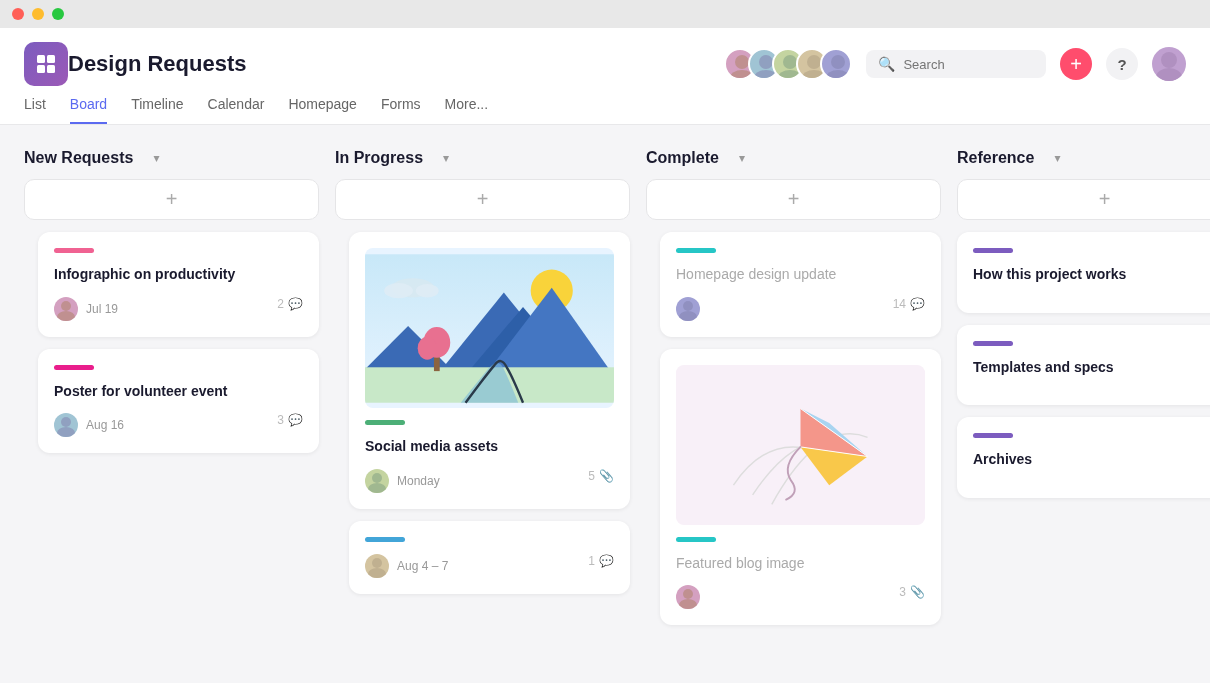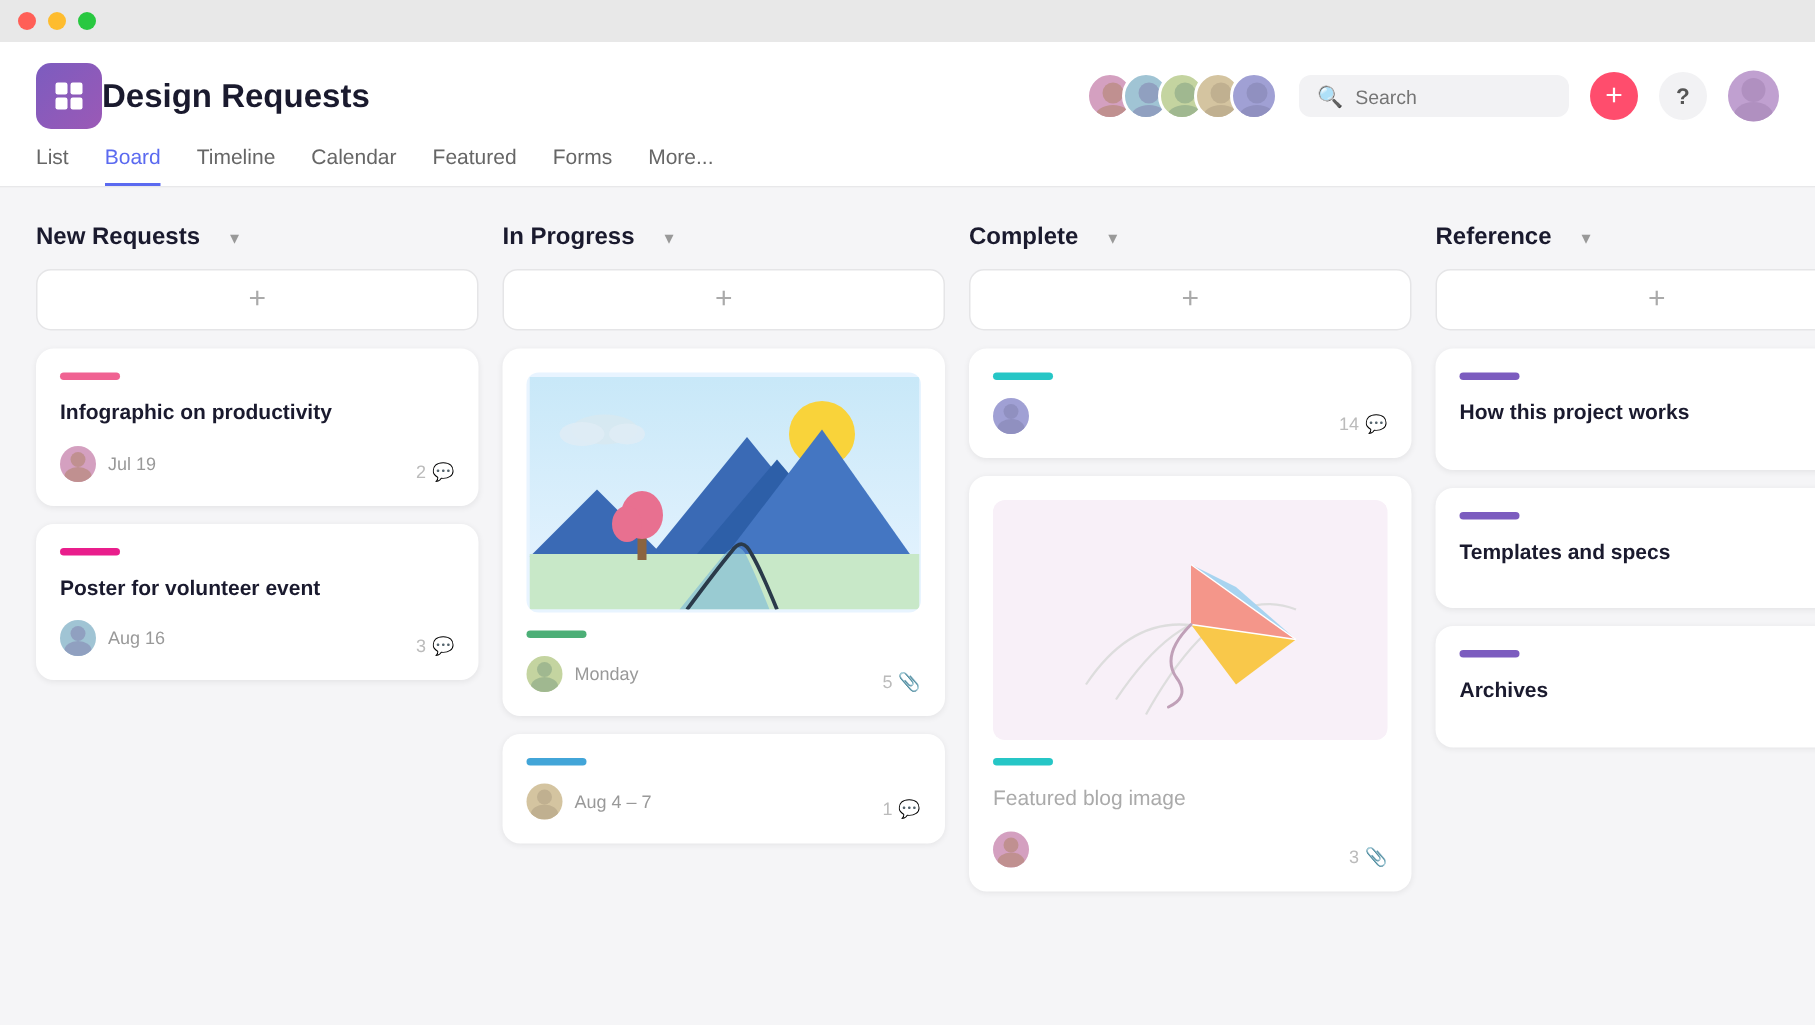--- a/index.html
+++ b/index.html
@@ -149,41 +149,42 @@
       display: flex; align-items: center; justify-content: center;
       color: #aaa; font-size: 20px;
       width: 100%;
     }
 
     .card {
       background: white;
       border-radius: 12px;
       padding: 16px;
       box-shadow: 0 1px 4px rgba(0,0,0,0.07);
+      margin-left: 14px;
     }
 
     .card-tag {
       height: 5px; width: 40px; border-radius: 3px;
       margin-bottom: 12px;
     }
     .tag-pink { background: #f06292; }
     .tag-magenta { background: #e91e8c; }
     .tag-green { background: #4caf77; }
     .tag-blue { background: #42a5d8; }
     .tag-teal { background: #26c6c6; }
     .tag-purple { background: #7c5cbf; }
 
     .card-title {
       font-size: 14px; font-weight: 600; color: #1a1a2e;
       margin-bottom: 12px; line-height: 1.4;
     }
     .card-title.muted { color: #aaa; font-weight: 400; }
 
     .card-footer {
-      display: flex; align-items: flex-end; justify-content: space-between;
+      display: flex; align-items: flex-start; justify-content: space-between;
     }
     .card-footer-left {
       display: flex; align-items: center; gap: 8px;
     }
     .mini-avatar {
       width: 24px; height: 24px; border-radius: 50%;
       background: #c0a0a0;
       overflow: hidden;
     }
     .card-date { font-size: 12px; color: #999; }
@@ -286,21 +287,21 @@
             <ellipse cx="17" cy="30" rx="13" ry="9" fill="#b090c0"></ellipse>
           </svg>
       </div>
     </div>
   </div>
   <nav class="nav-tabs">
     <a class="nav-tab">List</a>
     <a class="nav-tab active">Board</a>
     <a class="nav-tab">Timeline</a>
     <a class="nav-tab">Calendar</a>
-    <a class="nav-tab">Featured</a>
+    <a class="nav-tab">Homepage</a>
     <a class="nav-tab">Forms</a>
     <a class="nav-tab">More...</a>
   </nav>
 </div>
 
 <div class="board">
 
   <div class="column">
     <div class="column-header">
       <span class="column-title">New Requests</span>
@@ -385,20 +386,21 @@
           <rect x="72" y="100" width="6" height="22" fill="#8B6440"></rect>
           <ellipse cx="75" cy="92" rx="14" ry="16" fill="#e87090"></ellipse>
           <ellipse cx="65" cy="98" rx="10" ry="12" fill="#e87090"></ellipse>
 
           <path d="M100,155 Q120,130 130,118 Q140,108 145,120 Q150,130 160,155" fill="#7ab8d8" opacity="0.6"></path>
 
           <path d="M105,155 Q125,128 135,116 Q142,106 148,118 Q154,128 165,155" fill="none" stroke="#2a3a4a" stroke-width="2.5"></path>
         </svg>
       </div>
       <div class="card-tag tag-green"></div>
+      <div class="card-title">Social media assets</div>
       <div class="card-footer">
         <div class="card-footer-left">
           <div class="mini-avatar av3">
             <svg width="24" height="24" viewBox="0 0 24 24">
                 <circle cx="12" cy="9" r="5" fill="#a0b890"></circle>
                 <ellipse cx="12" cy="20" rx="9" ry="6" fill="#a0b890"></ellipse>
               </svg>
           </div>
           <span class="card-date">Monday</span>
         </div>
@@ -431,20 +433,21 @@
 
   <div class="column">
     <div class="column-header">
       <span class="column-title">Complete</span>
       <span class="column-chevron">▾</span>
     </div>
     <button class="add-card-btn">+</button>
 
     <div class="card">
       <div class="card-tag tag-teal"></div>
+      <div class="card-title muted">Homepage design update</div>
       <div class="card-footer">
         <div class="card-footer-left">
           <div class="mini-avatar av5">
             <svg width="24" height="24" viewBox="0 0 24 24">
                 <circle cx="12" cy="9" r="5" fill="#9090c0"></circle>
                 <ellipse cx="12" cy="20" rx="9" ry="6" fill="#9090c0"></ellipse>
               </svg>
           </div>
         </div>
         <div class="card-meta">

